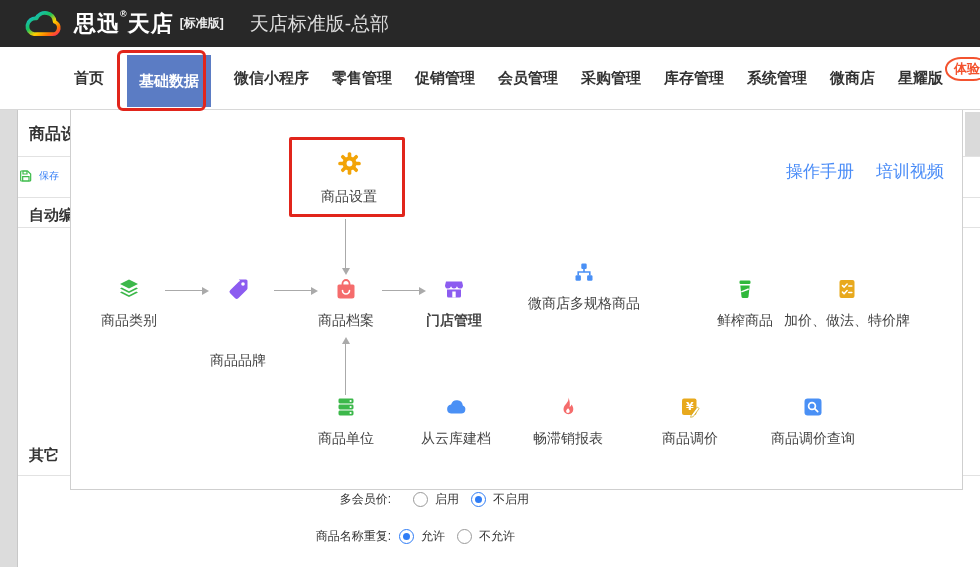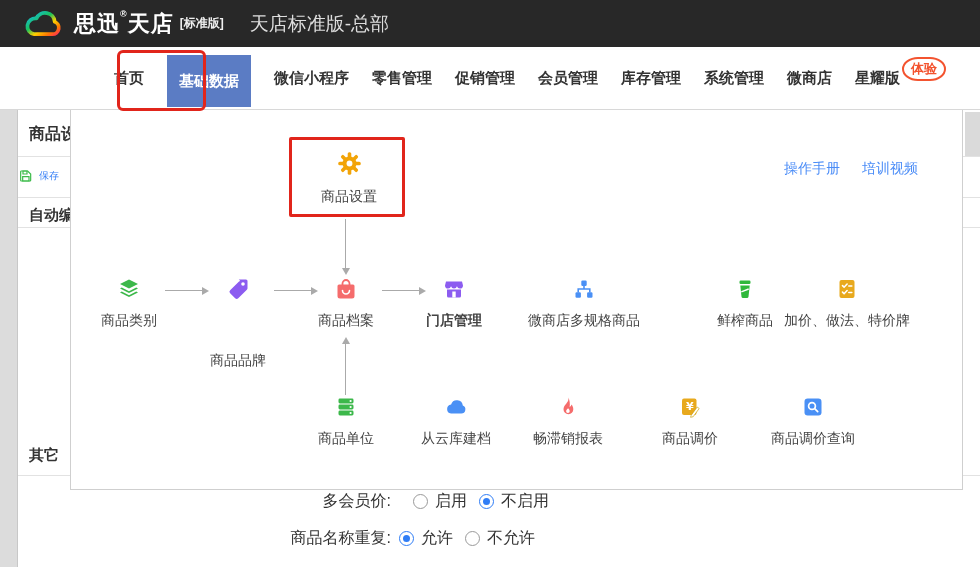--- a/index.html
+++ b/index.html
@@ -11,50 +11,50 @@
   .topbar { position:absolute; left:0; top:0; width:980px; height:47px;
             background:#282828; display:flex; align-items:center; }
   .logo { margin-left:22px; width:44px; height:32px; flex:0 0 auto; }
   .brand { margin-left:8px; color:#fff; font-size:22px; font-weight:bold; letter-spacing:1px; white-space:nowrap; }
   .brand sup { font-size:9px; vertical-align:top; }
   .edition { margin-left:6px; color:#efefef; font-size:12px; font-weight:bold; white-space:nowrap; }
   .workspace { margin-left:26px; color:#ddd; font-size:19px; white-space:nowrap; }
 
   
   .nav { position:absolute; left:0; top:47px; width:980px; height:63px; background:#fff;
-         border-bottom:1px solid #d8d8d8; display:flex; align-items:stretch; padding-left:114px; }
+         border-bottom:1px solid #d8d8d8; display:flex; align-items:stretch; padding-left:74px; }
   .nav-item { display:flex; align-items:center; margin-right:23px; font-size:15px; font-weight:bold;
               color:#333; white-space:nowrap; cursor:pointer; position:relative; }
   .nav-item.active { background:#5b7cc4; color:#fff; padding:0 12px; margin-top:8px; margin-bottom:2px; }
   .badge { display:inline-block; margin-left:2px; transform:translateY(-9px); border:2px solid #f3532f;
            border-radius:16px/12px; color:#f3532f; font-size:13px; font-weight:bold; padding:1px 7px; background:#fff; }
 
   
   .gray-margin { position:absolute; left:0; top:110px; width:17px; height:457px; background:#dcdcdc; }
   .page-panel { position:absolute; left:17px; top:110px; width:963px; height:457px; background:#fff;
                 border-left:1px solid #c8c8c8; }
   .row-line { position:absolute; left:0; width:100%; border-bottom:1px solid #e2e2e2; }
   .pg-title { position:absolute; left:11px; top:14px; font-size:16px; font-weight:bold; color:#333; white-space:nowrap; }
   .save-btn { position:absolute; left:0; top:58px; display:flex; align-items:center; gap:5px;
               font-size:10px; color:#3b82f6; cursor:pointer; white-space:nowrap; }
   .sec-label { position:absolute; left:11px; font-size:15px; font-weight:bold; color:#333; white-space:nowrap; }
   .scroll-thumb { position:absolute; right:0; top:2px; width:15px; height:44px; background:#dadada; }
-  .form-row { position:absolute; left:0; width:100%; display:flex; align-items:center; font-size:16px; color:#333; }
+  .form-row { position:absolute; left:0; width:100%; display:flex; align-items:center; font-size:12px; color:#333; }
   .form-label { width:373px; text-align:right; white-space:nowrap; }
   .radio { width:15px; height:15px; border-radius:50%; border:1px solid #9a9a9a; background:#fff;
            display:inline-block; position:relative; flex:0 0 auto; cursor:pointer; }
   .radio.sel { border:1px solid #2f7df6; }
   .radio.sel::after { content:""; position:absolute; left:3px; top:3px; width:7px; height:7px;
                       border-radius:50%; background:#2f7df6; }
   .opt { display:flex; align-items:center; gap:7px; white-space:nowrap; }
 
   
   .dropdown { position:absolute; left:70px; top:110px; width:893px; height:380px; background:#fff;
               border:1px solid #cfcfcf; border-top:none; z-index:3; }
-  .dd-links { position:absolute; top:50px; right:44px; display:flex; gap:22px; font-size:14px; }
+  .dd-links { position:absolute; top:50px; right:18px; display:flex; gap:22px; font-size:17px; }
   .dd-link { color:#4a8cf7; cursor:pointer; white-space:nowrap; }
   .node { position:absolute; display:flex; flex-direction:column; align-items:center; cursor:pointer; }
   .node .nlabel { margin-top:11px; font-size:14px; color:#444; white-space:nowrap; }
   .icon24 { width:24px; height:24px; }
   .icon26 { width:27px; height:27px; }
 
   
   .arrow-h { position:absolute; height:1px; background:#aaa; }
   .arrow-h::after { content:""; position:absolute; right:-6px; top:-3.5px;
                     border-left:7px solid #aaa; border-top:4px solid transparent; border-bottom:4px solid transparent; }
@@ -90,20 +90,21 @@
     <span class="workspace">天店标准版-总部</span>
   </div>
 
   <div class="nav">
     <div class="nav-item">首页</div>
     <div class="nav-item active">基础数据</div>
     <div class="nav-item">微信小程序</div>
     <div class="nav-item">零售管理</div>
     <div class="nav-item">促销管理</div>
     <div class="nav-item">会员管理</div>
+    <div class="nav-item">采购管理</div>
     <div class="nav-item">库存管理</div>
     <div class="nav-item">系统管理</div>
     <div class="nav-item">微商店</div>
     <div class="nav-item">
       <span>星耀版</span>
       <span class="badge">体验</span>
     </div>
   </div>
 
   <div class="gray-margin"></div>
@@ -204,21 +205,21 @@
     <div class="node" style="left:338px; top:167px; width:90px;font-weight:bold;">
       <svg class="icon24" viewBox="0 0 24 24">
         <g fill="#8c5cf0">
           <path d="M4 4.5h16l1 4a3.1 3.1 0 0 1-3.05 3.1 3.1 3.1 0 0 1-2.98-2.3 3.1 3.1 0 0 1-5.94 0 3.1 3.1 0 0 1-2.98 2.3A3.1 3.1 0 0 1 3 8.5z"></path>
           <path d="M5 12.5h14V19a1.5 1.5 0 0 1-1.5 1.5h-11A1.5 1.5 0 0 1 5 19z"></path>
         </g>
         <rect x="10.3" y="14.5" width="3.4" height="6" fill="#fff"></rect>
       </svg>
       <span class="nlabel">门店管理</span>
     </div>
-    <div class="node" style="left:438px; top:167px; width:150px;font-family:Liberation Serif, serif;">
+    <div class="node" style="left:438px; top:150px; width:150px;font-family:Liberation Serif, serif;">
       <svg class="icon24" viewBox="0 0 24 24">
         <path d="M12 9v3M6.2 15.5v-3.5h11.6v3.5" fill="none" stroke="#4a90f5" stroke-width="1.6"></path>
         <rect x="9.3" y="3.5" width="5.4" height="5.4" rx="1.2" fill="#4a90f5"></rect>
         <rect x="3.5" y="15.3" width="5.4" height="5.4" rx="1.2" fill="#4a90f5"></rect>
         <rect x="15.1" y="15.3" width="5.4" height="5.4" rx="1.2" fill="#4a90f5"></rect>
       </svg>
       <span class="nlabel">微商店多规格商品</span>
     </div>
     <div class="node" style="left:629px; top:167px; width:90px;">
       <svg class="icon24" viewBox="0 0 24 24">

